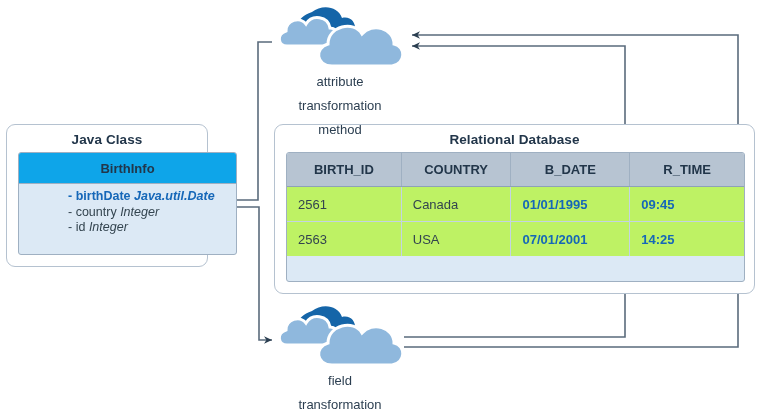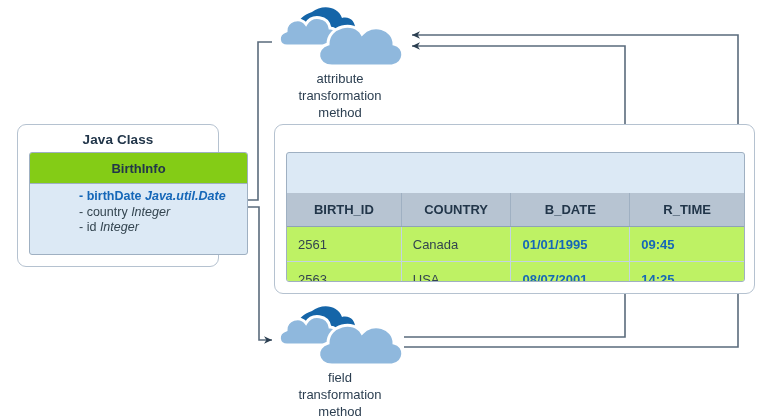--- a/index.html
+++ b/index.html
@@ -28,34 +28,34 @@
     position:absolute;
     left:0;right:0;
     text-align:center;
     font-size:13.5px;
     font-weight:bold;
     color:#22364a;
     letter-spacing:.1px;
   }
 
   
-  #java-panel{left:17px;top:124px;width:202px;height:143px;padding-left:40px;}
+  #java-panel{left:6px;top:124px;width:202px;height:143px;padding-left:40px;}
   #java-title{top:7px;}
   .uml-box{
     position:absolute;
     left:11px;top:27px;width:219px;height:103px;
     border:1px solid #9fb0c2;
     border-radius:3px;
     box-sizing:border-box;
     overflow:hidden;
     background:#dce9f5;
   }
   .uml-header{
     height:30px;
-    background:#84cc16;
+    background:#0ea5e9;
     border-bottom:1px solid #9fb0c2;
     display:flex;align-items:center;justify-content:center;
     font-size:13px;font-weight:bold;color:#22364a;
   }
   .uml-body{padding:5px 0 0 7px;}
   .uml-row{
     font-size:12.5px;
     line-height:15.5px;
     white-space:nowrap;
     color:#33444f;
@@ -74,21 +74,20 @@
     border:1px solid #9fb0c2;
     border-radius:3px;
     overflow:hidden;
     box-sizing:border-box;
     background:#dce9f5;
   }
   table.db{
     border-collapse:collapse;
     width:100%;
     table-layout:fixed;
-    margin-top:40px;
   }
   table.db th{
     background:#b7c4d2;
     color:#22364a;
     font-size:13px;
     font-weight:bold;
     height:31px;
     text-align:center;
     border-right:1px solid #9fb0c2;
     border-bottom:1px solid #8fa2b6;
@@ -107,21 +106,21 @@
   table.db td:last-child{border-right:none;}
   table.db tr:last-child td{border-bottom:none;}
   table.db td.val{color:#1567b8;font-weight:bold;}
 
   
   .cloud{position:absolute;}
   .cloud-label{
     position:absolute;
     text-align:center;
     font-size:13px;
-    line-height:17px;
+    line-height:24px;
     color:#2b3e50;
     white-space:pre-line;
     width:150px;
   }
   #cloud-top{left:270px;top:4px;width:140px;height:64px;}
   #cloud-top-label{left:265px;top:70px;}
   #cloud-bottom{left:270px;top:303px;width:140px;height:64px;}
   #cloud-bottom-label{left:265px;top:369px;}
 </style>
 </head>
@@ -169,20 +168,21 @@
         <div class="uml-row">
           <span>-</span>
           <span>id</span>
           <span class="tname">Integer</span>
         </div>
       </div>
     </div>
   </div>
 
   <div class="panel" id="db-panel">
+    <div class="panel-title" id="db-title">Relational Database</div>
     <div class="tbl-wrap">
       <table class="db">
         <colgroup>
           <col style="width:25%">
             <col style="width:24%">
             <col style="width:26%">
             <col style="width:25%">
         </colgroup>
         <thead>
           <tr>
@@ -195,21 +195,21 @@
         <tbody>
           <tr>
             <td>2561</td>
             <td>Canada</td>
             <td class="val">01/01/1995</td>
             <td class="val">09:45</td>
           </tr>
           <tr>
             <td>2563</td>
             <td>USA</td>
-            <td class="val">08/07/2001</td>
+            <td class="val">07/01/2001</td>
             <td class="val">14:25</td>
           </tr>
         </tbody>
       </table>
     </div>
   </div>
 
   <svg class="cloud" id="cloud-top" viewBox="0 0 140 64" xmlns="http://www.w3.org/2000/svg">
     <path d="M42,8 C52,0 68,2 72,14 C80,12 86,18 85,26 L34,30 C26,26 24,14 42,8 Z" fill="#1565a8"></path>
     <path d="M17,42 C8,42 6,30 16,27 C16,16 30,12 36,20 C42,10 58,12 60,24 C70,24 72,38 62,42 Z" fill="#8fb8dd" stroke="#ffffff" stroke-width="3"></path>

